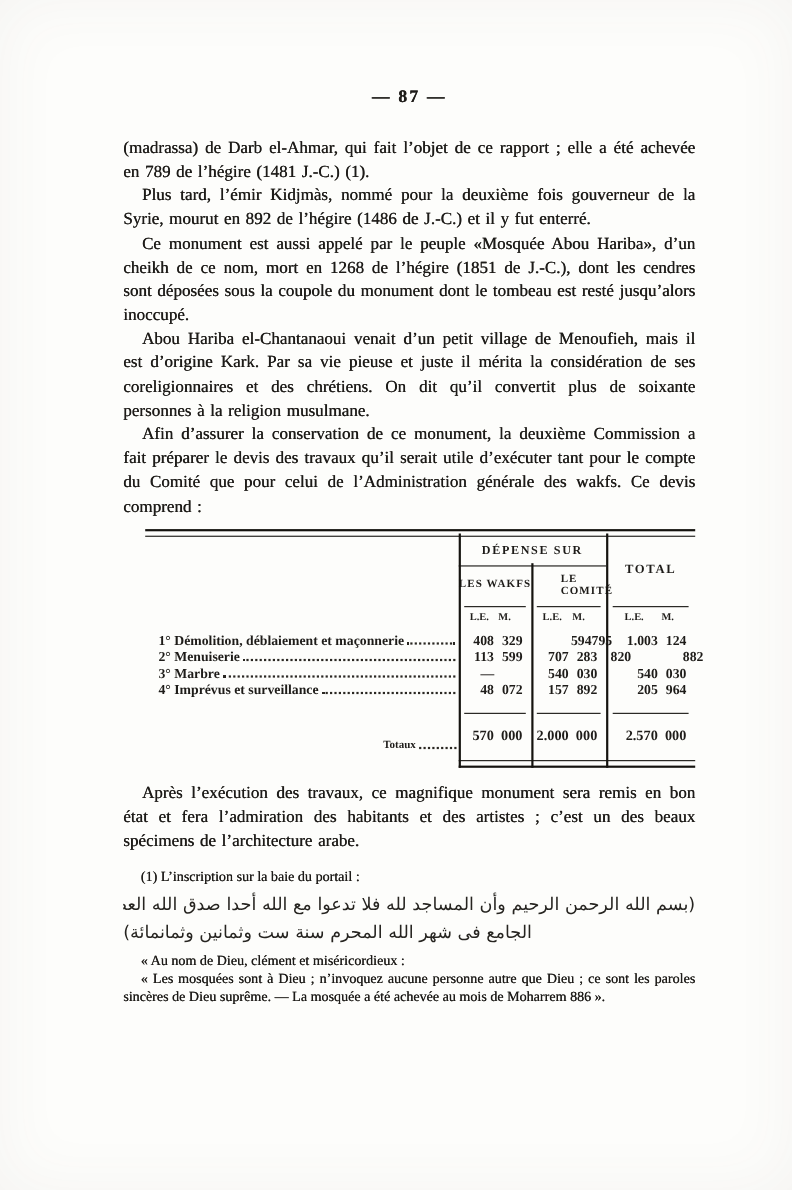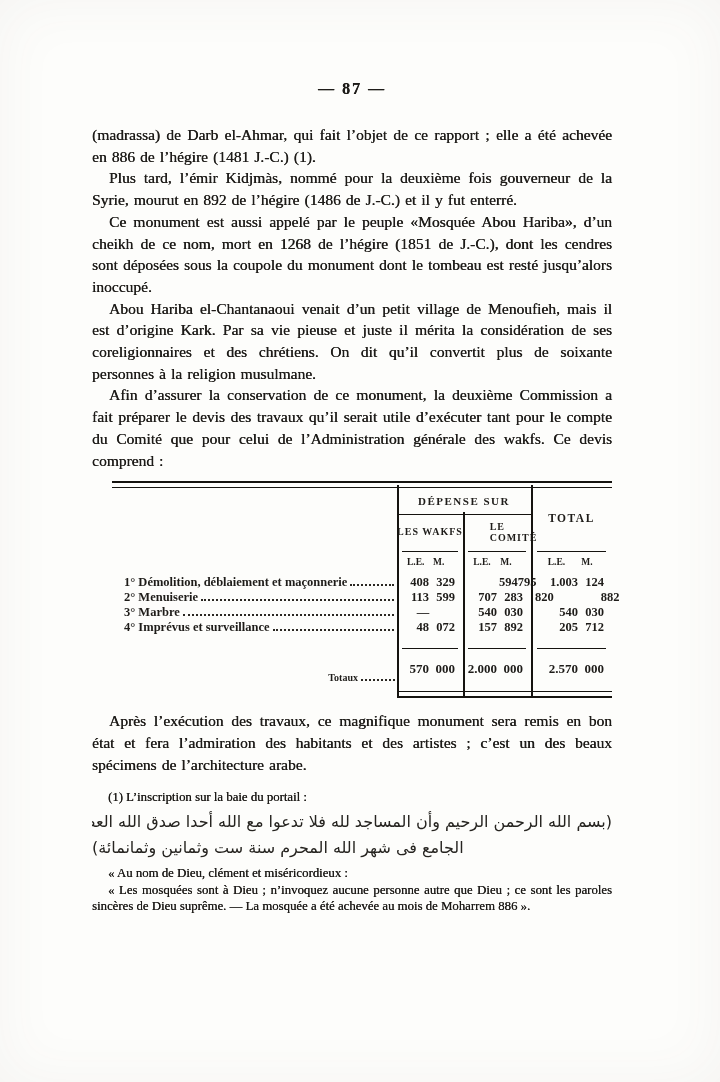--- a/index.html
+++ b/index.html
@@ -1,19 +1,19 @@
 <!DOCTYPE html>
 <html lang="fr"><head>
 <meta charset="utf-8">
 <style>
   html,body{margin:0;padding:0;width:720px;height:1082px;overflow:hidden;}
   body{background:#fdfdfb;font-family:"Liberation Serif", serif;color:#1e1c19;}
   .page{position:relative;width:720px;height:1082px;background:#fdfdfb;
         box-shadow:inset 0 0 60px rgba(90,85,70,0.05);}
-  .content{position:absolute;left:92px;top:80px;width:520px;}
+  .content{position:absolute;left:112px;top:80px;width:520px;}
 
   .pageno{text-align:center;font-size:16px;font-weight:bold;letter-spacing:2px;
           margin:0 0 26px 0;text-shadow:0.3px 0 0 currentColor;}
 
   .para{margin:0;font-size:15.5px;line-height:21.7px;text-align:justify;
         word-spacing:1.2px;text-shadow:0.3px 0 0 currentColor;}
   .para.indent{text-indent:17px;}
 
   
   .devis{position:relative;width:500px;margin:10px 0 12px 20px;}
@@ -69,21 +69,21 @@
          margin:4px 0 0 0;text-shadow:0.2px 0 0 currentColor;}
 </style>
 </head>
 <body>
 
 <div class="page">
   <div class="content">
 
     <p class="pageno">— 87 —</p>
 
-    <p class="para">(madrassa) de Darb el-Ahmar, qui fait l’objet de ce rapport ; elle a été achevée en 886 de l’hégire (1481 J.-C.) (1).</p>
+    <p class="para">(madrassa) de Darb el-Ahmar, qui fait l’objet de ce rapport ; elle a été achevée en 789 de l’hégire (1481 J.-C.) (1).</p>
     <p class="para indent">Plus tard, l’émir Kidjmàs, nommé pour la deuxième fois gouverneur de la Syrie, mourut en 892 de l’hégire (1486 de J.-C.) et il y fut enterré.</p>
     <p class="para indent">Ce monument est aussi appelé par le peuple «Mosquée Abou Hariba», d’un cheikh de ce nom, mort en 1268 de l’hégire (1851 de J.-C.), dont les cendres sont déposées sous la coupole du monument dont le tombeau est resté jusqu’alors inoccupé.</p>
     <p class="para indent">Abou Hariba el-Chantanaoui venait d’un petit village de Menoufieh, mais il est d’origine Kark. Par sa vie pieuse et juste il mérita la considération de ses coreligionnaires et des chrétiens. On dit qu’il convertit plus de soixante personnes à la religion musulmane.</p>
     <p class="para indent">Afin d’assurer la conservation de ce monument, la deuxième Commission a fait préparer le devis des travaux qu’il serait utile d’exécuter tant pour le compte du Comité que pour celui de l’Administration générale des wakfs. Ce devis comprend :</p>
 
     <div class="devis">
       <div class="rule-top"></div>
       <div class="grid">
 
         <div class="hcell depense" style="grid-column:2/4;grid-row:1;">DÉPENSE SUR</div>
@@ -160,21 +160,21 @@
         <div class="num" style="grid-column:2;grid-row:7;">
           <span class="le">48</span>
           <span class="m">072</span>
         </div>
         <div class="num" style="grid-column:3;grid-row:7;">
           <span class="le">157</span>
           <span class="m">892</span>
         </div>
         <div class="num" style="grid-column:4;grid-row:7;">
           <span class="le">205</span>
-          <span class="m">712</span>
+          <span class="m">964</span>
         </div>
 
         <div class="prerule" style="grid-column:2;grid-row:8;"></div>
         <div class="prerule" style="grid-column:3;grid-row:8;"></div>
         <div class="prerule" style="grid-column:4;grid-row:8;"></div>
 
         <div class="c-totlabel" style="grid-column:1;grid-row:9;">
           <span>Totaux</span>
           <span class="leader-short"></span>
         </div>

